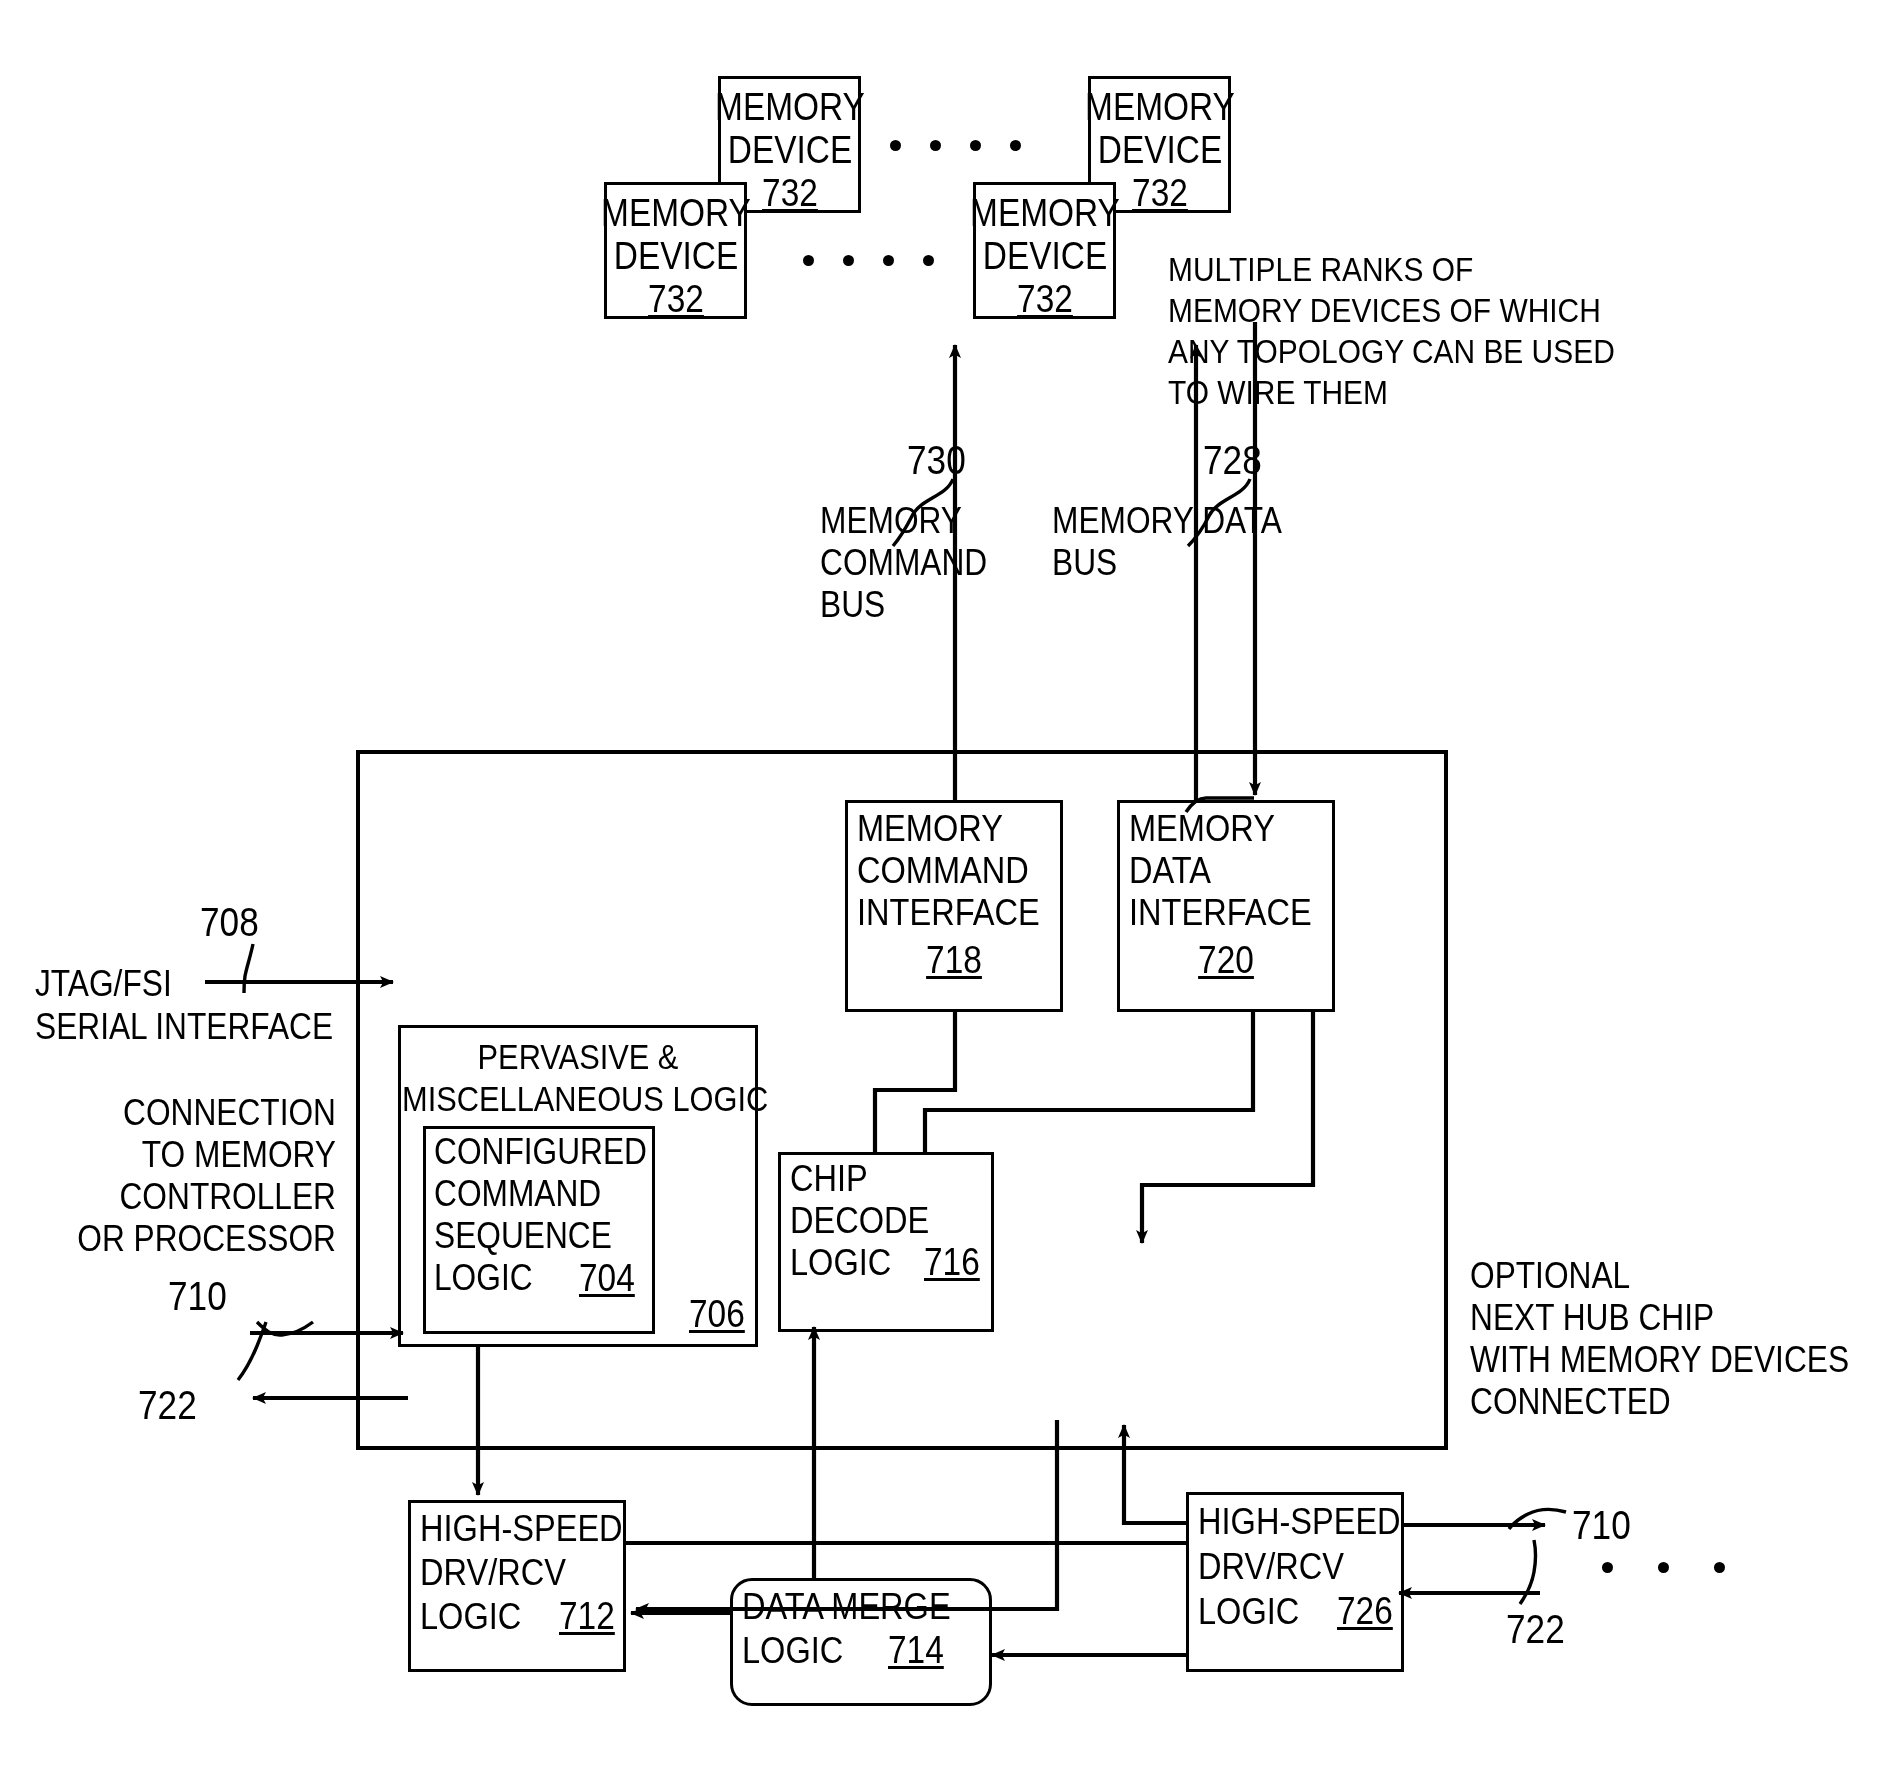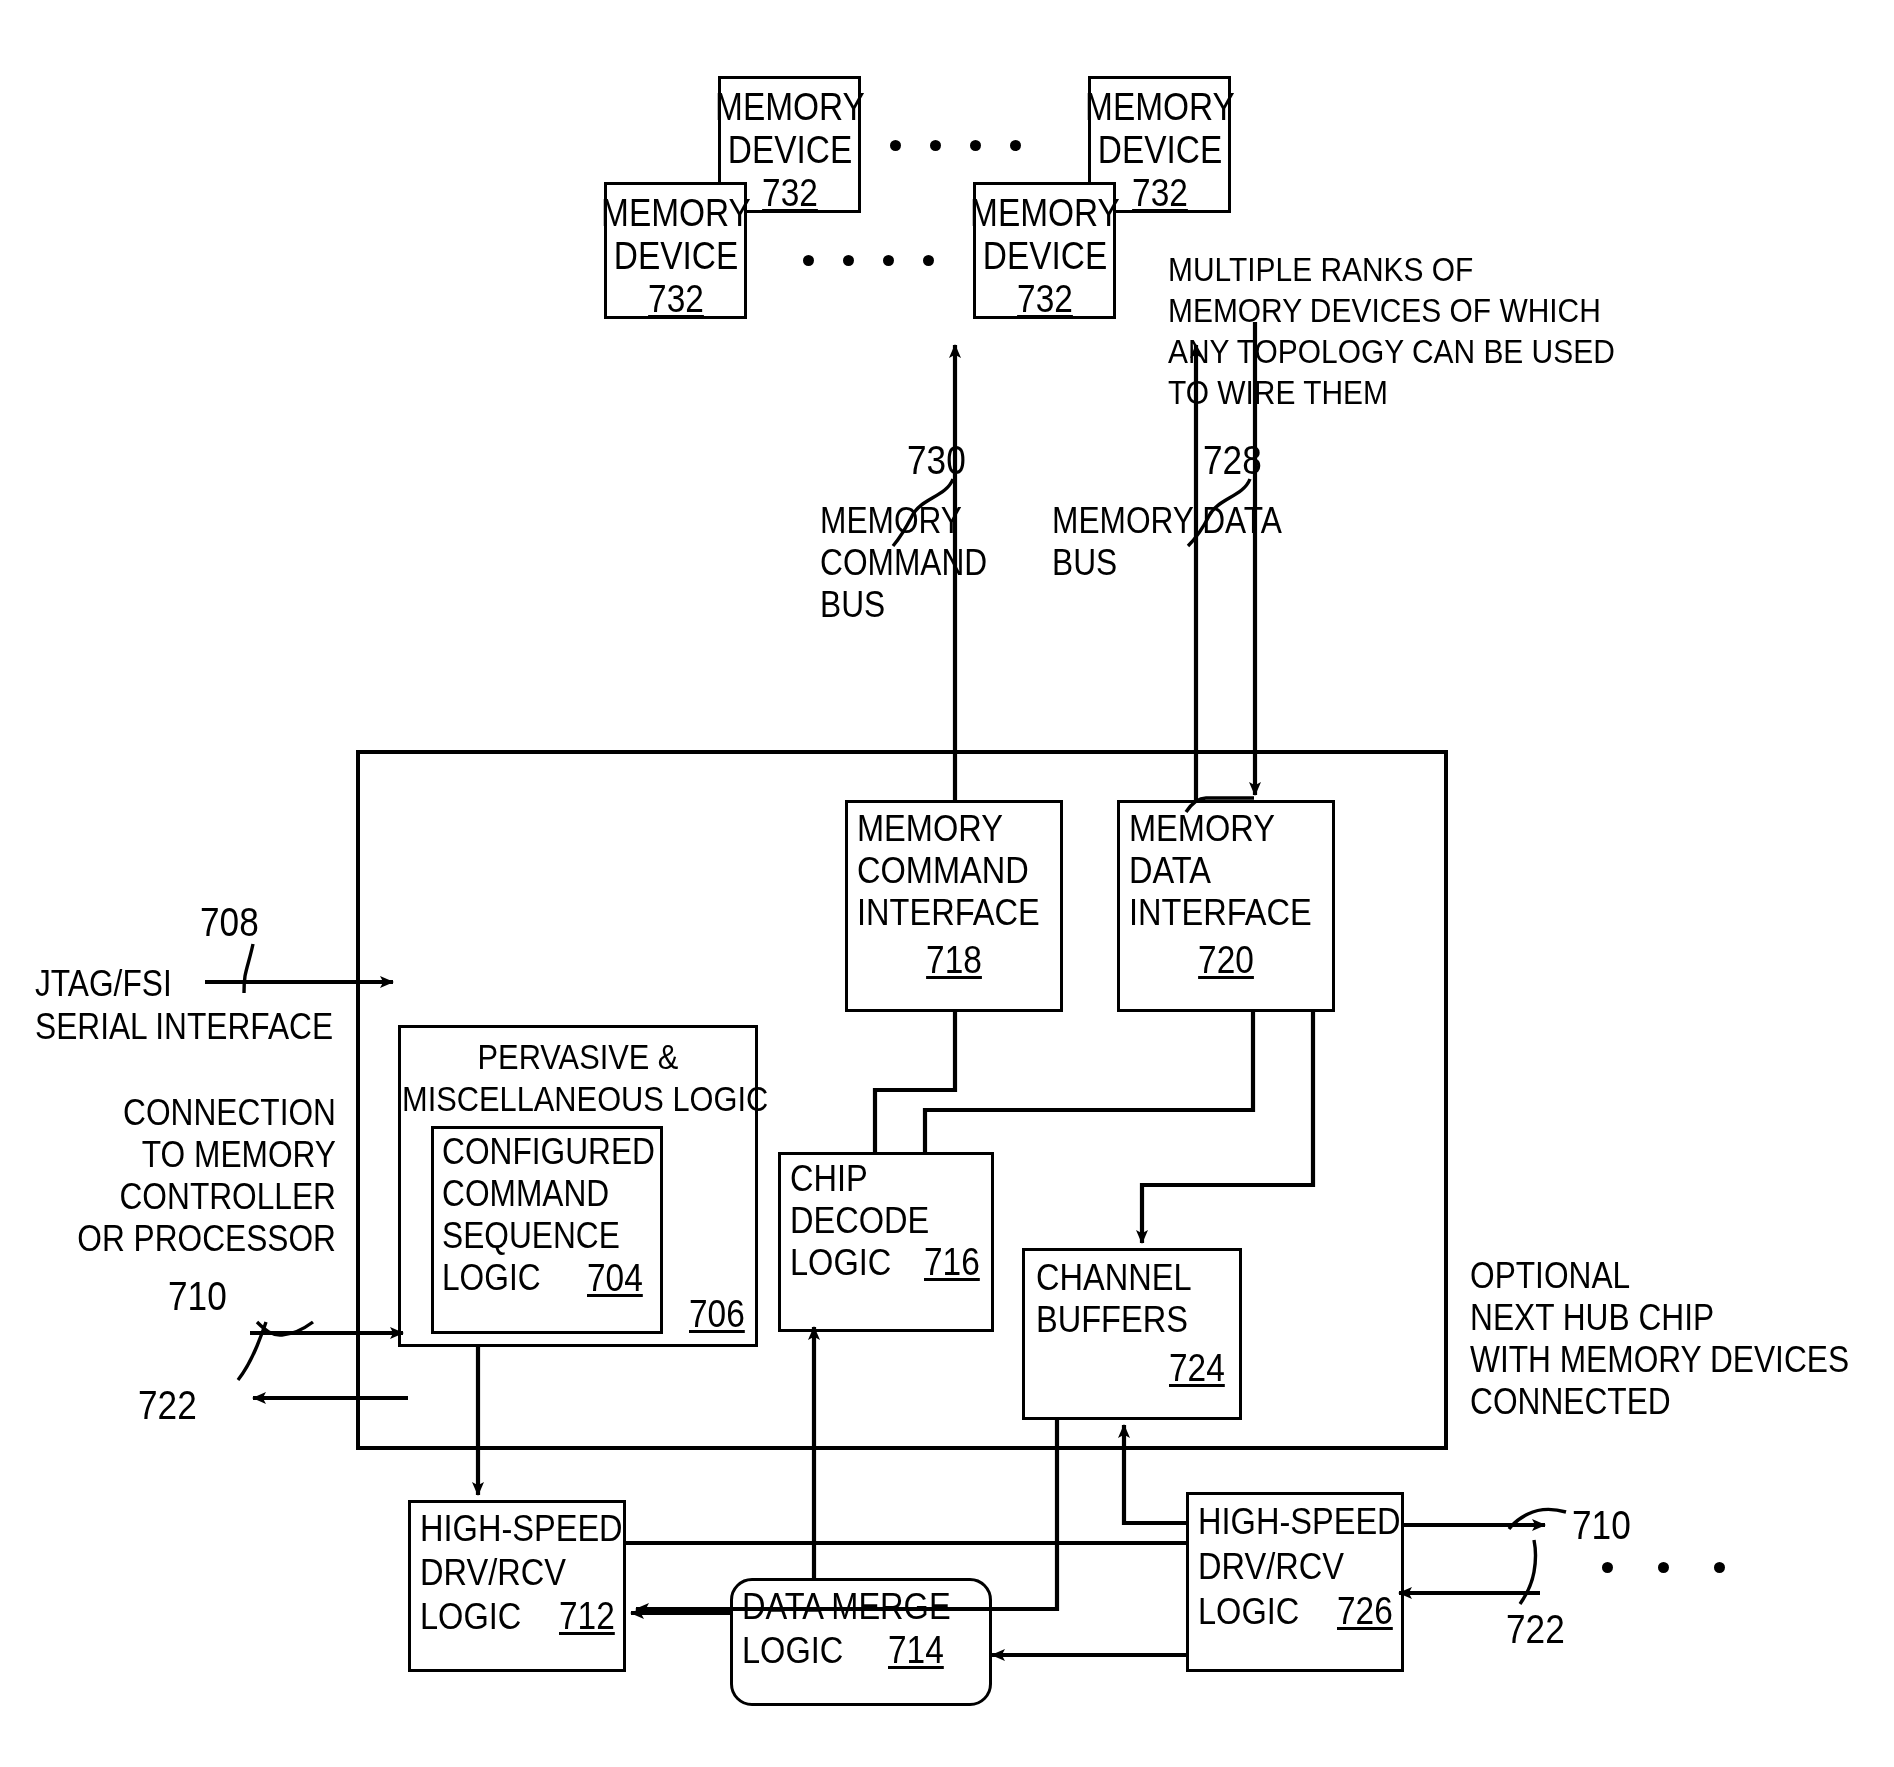--- a/index.html
+++ b/index.html
@@ -112,41 +112,36 @@
     <div class="lbl" style="left:9px;top:47px;font-size:37px;">DATA</div>
     <div class="lbl" style="left:9px;top:89px;font-size:37px;">INTERFACE</div>
     <div class="lbl ctr num" style="left:50%;top:136px;width:300px;margin-left:-150px;text-align:center;font-size:38px;">720</div>
   </div>
 
   <div class="box" style="left:398px;top:1025px;width:360px;height:322px;">
     <div class="lbl ctr" style="left:50%;top:9px;width:400px;margin-left:-200px;text-align:center;font-size:35px;">PERVASIVE &amp;</div>
     <div class="lbl ctr" style="left:50%;top:51px;width:400px;margin-left:-200px;text-align:center;font-size:35px;">MISCELLANEOUS LOGIC</div>
     <div class="lbl num" style="left:288px;top:265px;font-size:38px;">706</div>
 
-    <div class="box" style="left:22px;top:98px;width:232px;height:208px;margin-left:8px;">
+    <div class="box" style="left:22px;top:98px;width:232px;height:208px;">
       <div class="lbl" style="left:8px;top:2px;font-size:36px;">CONFIGURED</div>
       <div class="lbl" style="left:8px;top:44px;font-size:36px;">COMMAND</div>
       <div class="lbl" style="left:8px;top:86px;font-size:36px;">SEQUENCE</div>
       <div class="lbl" style="left:8px;top:128px;font-size:36px;">LOGIC</div>
       <div class="lbl num" style="left:153px;top:128px;font-size:38px;">704</div>
     </div>
   </div>
 
   <div class="box" style="left:778px;top:1152px;width:216px;height:180px;">
     <div class="lbl" style="left:9px;top:3px;font-size:37px;">CHIP</div>
     <div class="lbl" style="left:9px;top:45px;font-size:37px;">DECODE</div>
     <div class="lbl" style="left:9px;top:87px;font-size:37px;">LOGIC</div>
     <div class="lbl num" style="left:143px;top:86px;font-size:38px;">716</div>
   </div>
 
-  <div class="box" style="left:1022px;top:1248px;width:220px;height:172px;">
-    <div class="lbl" style="left:11px;top:6px;font-size:37px;">CHANNEL</div>
-    <div class="lbl" style="left:11px;top:48px;font-size:37px;">BUFFERS</div>
-    <div class="lbl num" style="left:144px;top:96px;font-size:38px;">724</div>
-  </div>
 
   <div class="box" style="left:408px;top:1500px;width:218px;height:172px;">
     <div class="lbl" style="left:9px;top:5px;font-size:37px;">HIGH-SPEED</div>
     <div class="lbl" style="left:9px;top:49px;font-size:37px;">DRV/RCV</div>
     <div class="lbl" style="left:9px;top:93px;font-size:37px;">LOGIC</div>
     <div class="lbl num" style="left:148px;top:92px;font-size:38px;">712</div>
   </div>
 
   <div class="box" style="left:730px;top:1578px;width:262px;height:128px;border-radius:22px;">
     <div class="lbl" style="left:9px;top:5px;font-size:37px;">DATA MERGE</div>

